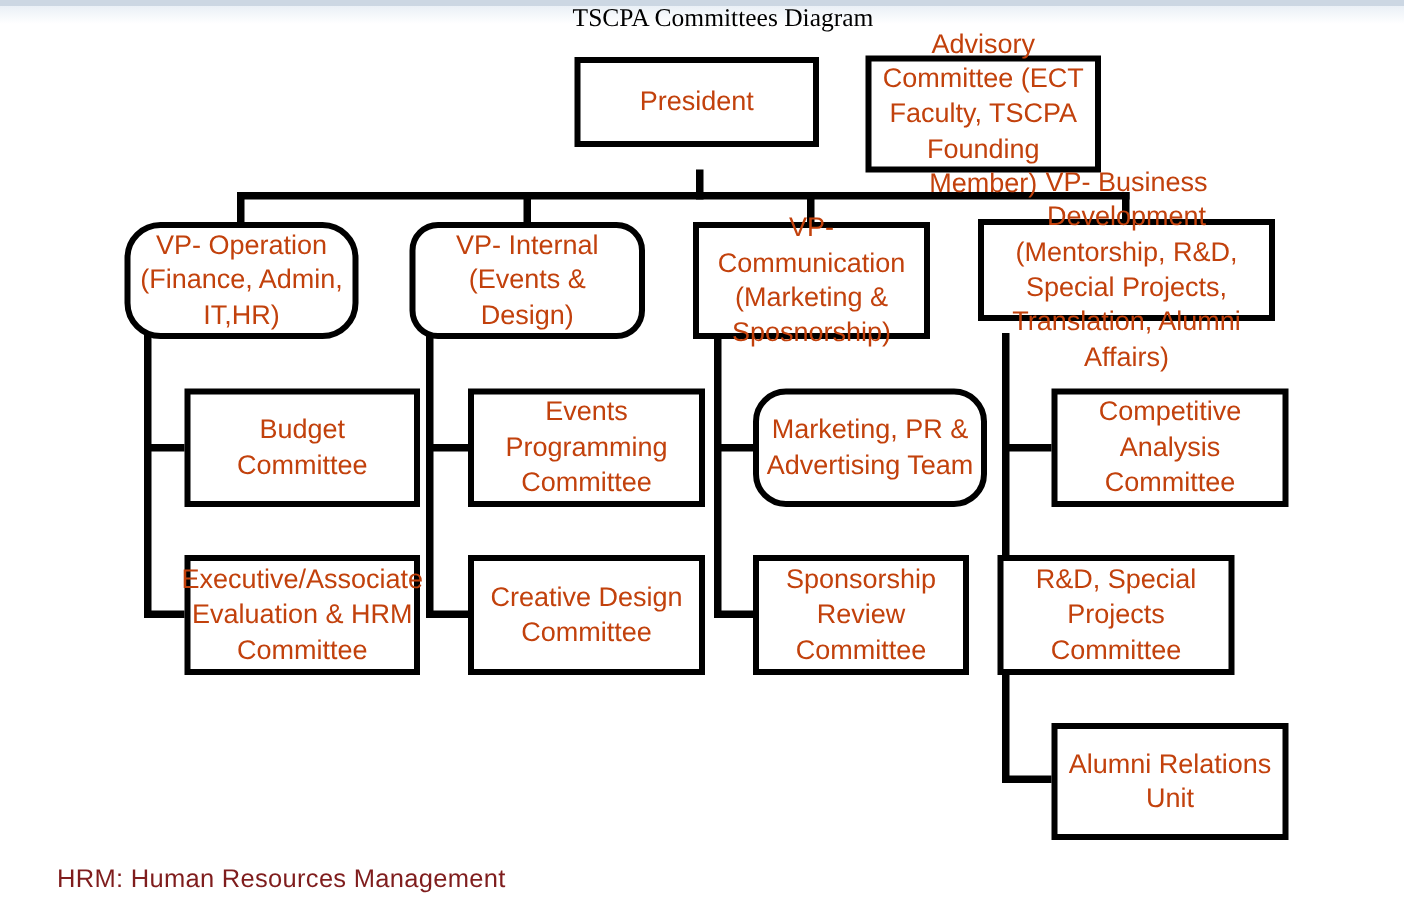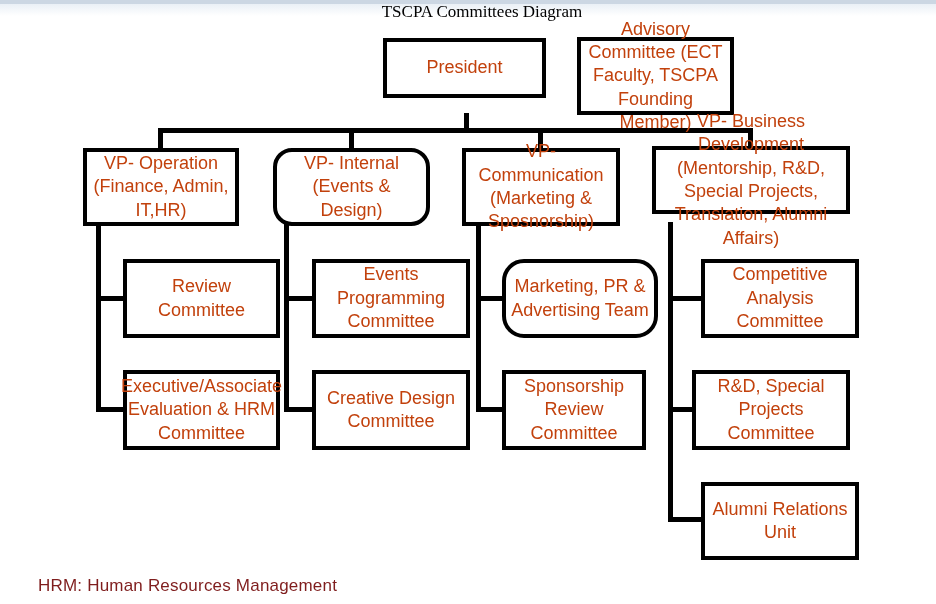--- a/index.html
+++ b/index.html
@@ -23,32 +23,32 @@
     font-size:18px;line-height:1.3;color:#c2410c;padding:3px 5px;
   }
   .hline,.vline{position:absolute;background:#000000;}
   .footnote{
     position:absolute;left:38px;top:576px;
     font-size:17px;color:#7f1d1d;letter-spacing:.2px;
   }
   
   #n-president{left:383px;top:38px;width:163px;height:60px;}
   #n-advisory{left:577px;top:37px;width:157px;height:78px;}
-  #n-vp-operation{left:83px;top:148px;width:156px;height:78px;}
+  #n-vp-operation{left:83px;top:148px;width:156px;height:78px;border-radius:24px;}
   #n-vp-internal{left:273px;top:148px;width:157px;height:78px;border-radius:19px;}
   #n-vp-communication{left:462px;top:148px;width:158px;height:78px;}
   #n-vp-business{left:652px;top:146px;width:198px;height:68px;}
   #n-budget{left:123px;top:259px;width:157px;height:79px;}
   #n-events{left:312px;top:259px;width:158px;height:79px;}
   #n-marketing{left:502px;top:259px;width:156px;height:79px;border-radius:22px;}
   #n-competitive{left:701px;top:259px;width:158px;height:79px;}
   #n-executive{left:123px;top:370px;width:157px;height:80px;}
   #n-creative{left:312px;top:370px;width:158px;height:80px;}
   #n-sponsorship{left:502px;top:370px;width:144px;height:80px;}
-  #n-rd{left:692px;top:370px;width:158px;height:80px;}
+  #n-rd{left:665px;top:370px;width:158px;height:80px;}
   #n-alumni{left:701px;top:482px;width:158px;height:78px;}
 </style>
 </head>
 <body>
 
 <div class="topstrip"></div>
 <div class="topfade"></div>
 
 <div class="diagram-title">TSCPA Committees Diagram</div>
 
@@ -75,21 +75,21 @@
 <div class="hline" style="left:668px;top:517px;width:36px;height:5px;"></div>
 
 <div class="node" id="n-president">President</div>
 <div class="node" id="n-advisory">Advisory Committee (ECT Faculty, TSCPA Founding Member)</div>
 
 <div class="node" id="n-vp-operation">VP- Operation (Finance, Admin, IT,HR)</div>
 <div class="node" id="n-vp-internal">VP- Internal (Events &amp; Design)</div>
 <div class="node" id="n-vp-communication">VP- Communication (Marketing &amp; Sposnorship)</div>
 <div class="node" id="n-vp-business">VP- Business Development (Mentorship, R&amp;D, Special Projects, Translation, Alumni Affairs)</div>
 
-<div class="node" id="n-budget">Review Committee</div>
+<div class="node" id="n-budget">Budget Committee</div>
 <div class="node" id="n-events">Events Programming Committee</div>
 <div class="node" id="n-marketing">Marketing, PR &amp; Advertising Team</div>
 <div class="node" id="n-competitive">Competitive Analysis Committee</div>
 
 <div class="node" id="n-executive">Executive/Associate Evaluation &amp; HRM Committee</div>
 <div class="node" id="n-creative">Creative Design Committee</div>
 <div class="node" id="n-sponsorship">Sponsorship Review Committee</div>
 <div class="node" id="n-rd">R&amp;D, Special Projects Committee</div>
 
 <div class="node" id="n-alumni">Alumni Relations Unit</div>

